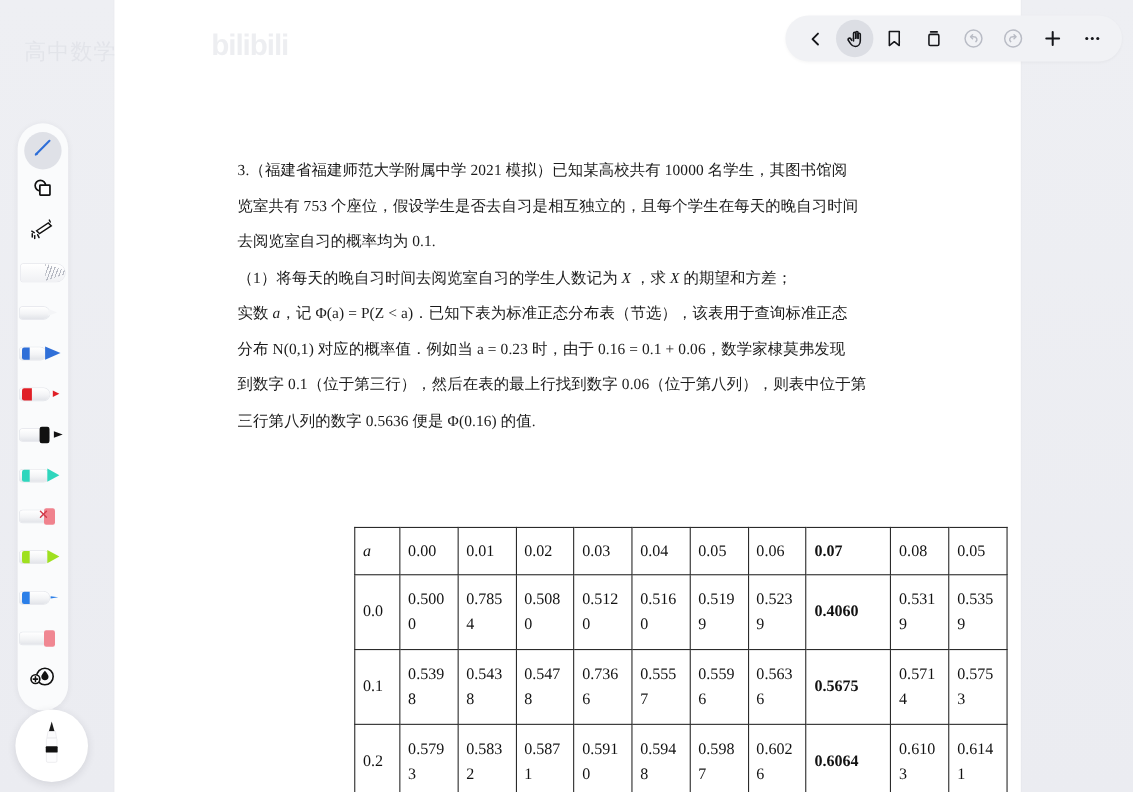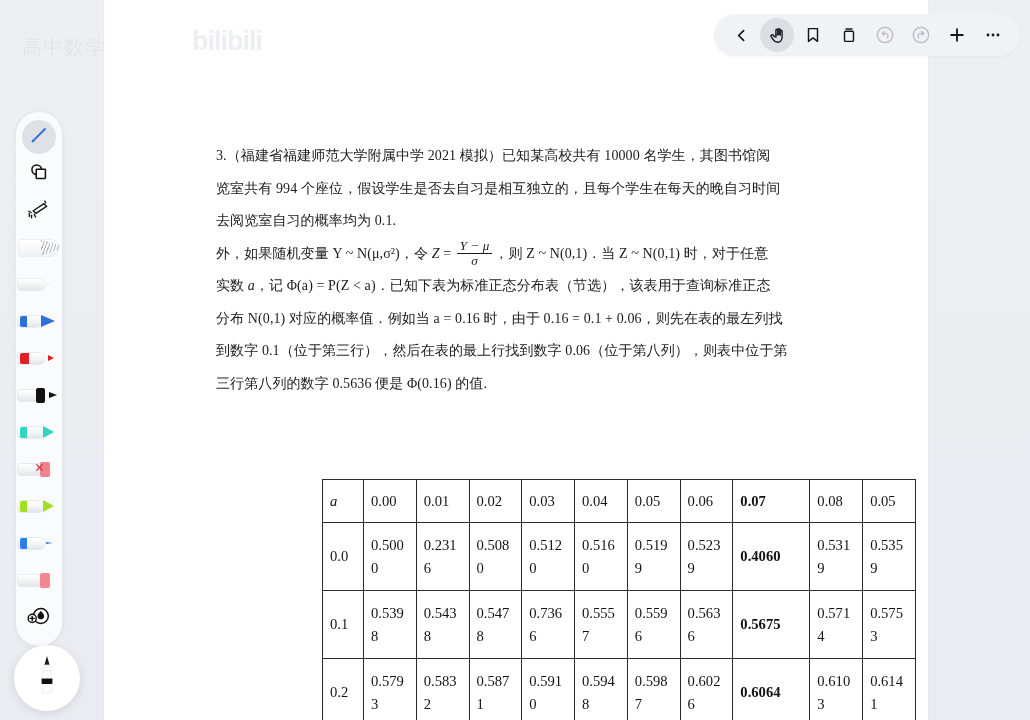--- a/index.html
+++ b/index.html
@@ -277,35 +277,35 @@
 </head>
 <body>
 
 <div id="app-root">
 
   <div id="doc-page">
 
     <div id="doc-body">
 
       <p class="para">3.（福建省福建师范大学附属中学 2021 模拟）已知某高校共有 10000 名学生，其图书馆阅</p>
-      <p class="para">览室共有 994 个座位，假设学生是否去自习是相互独立的，且每个学生在每天的晚自习时间</p>
+      <p class="para">览室共有 753 个座位，假设学生是否去自习是相互独立的，且每个学生在每天的晚自习时间</p>
       <p class="para">去阅览室自习的概率均为 0.1.</p>
 
-
-
       <p class="para">
-        <span>外，如果随机变量 </span><span class="mn">Y ~ N(μ,σ²)</span><span>，令 </span><span class="mi">Z</span><span class="mn"> = </span><span class="frac"><span class="num mi">Y − μ</span><span class="den mi">σ</span></span><span>，则 </span><span class="mn">Z ~ N(0,1)</span><span>．当 </span><span class="mn">Z ~ N(0,1)</span><span> 时，对于任意</span>
+        <span>（1）将每天的晚自习时间去阅览室自习的学生人数记为 </span><span class="mi">X</span><span> ，求 </span><span class="mi">X</span><span> 的期望和方差；</span>
       </p>
+
+
 
       <p class="para">
         <span>实数 </span><span class="mi">a</span><span>，记 </span><span class="mn">Φ(a) = P(Z &lt; a)</span><span>．已知下表为标准正态分布表（节选），该表用于查询标准正态</span>
       </p>
 
       <p class="para">
-        <span>分布 </span><span class="mn">N(0,1)</span><span> 对应的概率值．例如当 </span><span class="mn">a = 0.16</span><span> 时，由于 </span><span class="mn">0.16 = 0.1 + 0.06</span><span>，则先在表的最左列找</span>
+        <span>分布 </span><span class="mn">N(0,1)</span><span> 对应的概率值．例如当 </span><span class="mn">a = 0.23</span><span> 时，由于 </span><span class="mn">0.16 = 0.1 + 0.06</span><span>，数学家棣莫弗发现</span>
       </p>
 
       <p class="para">到数字 0.1（位于第三行），然后在表的最上行找到数字 0.06（位于第八列），则表中位于第</p>
       <p class="para">三行第八列的数字 0.5636 便是 Φ(0.16) 的值.</p>
     </div>
 
     <table id="norm-table">
       <thead>
         <tr class="hdr">
           <th class="c0 it">a</th>
@@ -318,21 +318,21 @@
           <th>0.06</th>
           <th class="c8">0.07</th>
           <th>0.08</th>
           <th>0.05</th>
         </tr>
       </thead>
       <tbody>
         <tr>
           <td class="c0">0.0</td>
           <td>0.5000</td>
-          <td>0.2316</td>
+          <td>0.7854</td>
           <td>0.5080</td>
           <td>0.5120</td>
           <td>0.5160</td>
           <td>0.5199</td>
           <td>0.5239</td>
           <td class="c8">0.4060</td>
           <td>0.5319</td>
           <td>0.5359</td>
         </tr>
         <tr>

